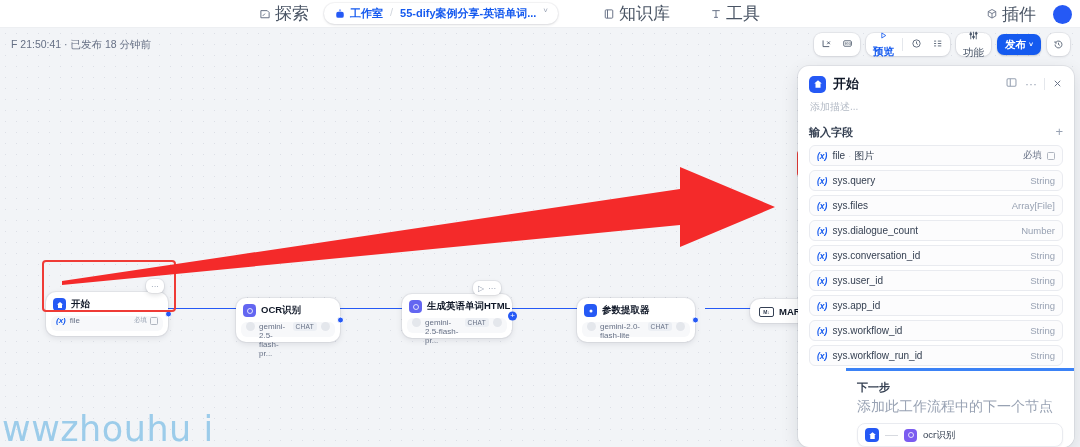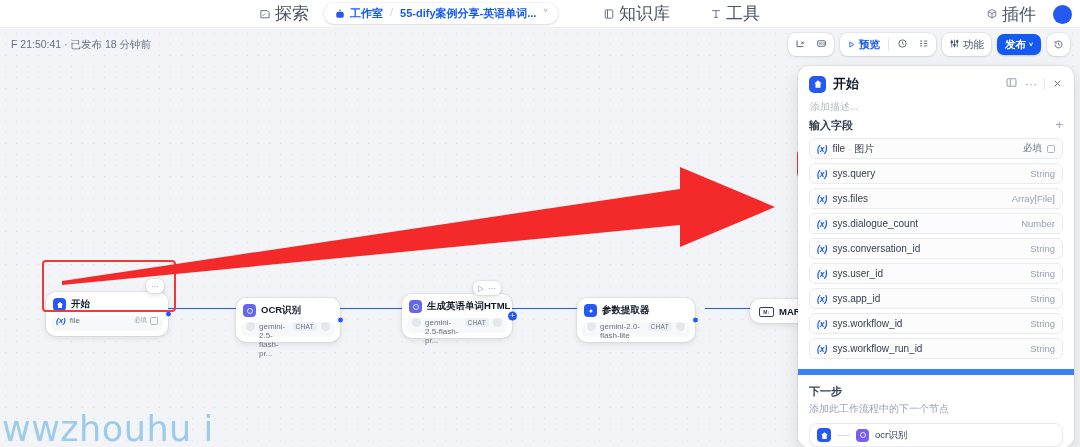--- a/index.html
+++ b/index.html
@@ -65,21 +65,21 @@
   .tb-group {
     display: flex; align-items: center; background: #fff; border-radius: 8px;
     box-shadow: 0 1px 3px rgba(16,24,40,.10), 0 0 0 1px rgba(16,24,40,.05);
     padding: 2px;
     height: 23px;
   }
   .tb-btn {
     display: flex; align-items: center; justify-content: center; gap: 3px;
     height: 19px; min-width: 21px; padding: 0 5px;
     border-radius: 6px; font-size: 10.5px; color: #475467; cursor: pointer;
-    background: transparent; border: none;
+    background: transparent; border: none; flex-direction: column;
   }
   .tb-btn.blue { color: #155aef; font-weight: bold; }
   .tb-divider { width: 1px; height: 13px; background: #e4e7ec; margin: 0 3px; }
   .tb-publish {
     display: flex; align-items: center; justify-content: center; gap: 3px;
     background: #155aef; color: #fff; font-size: 10.5px; font-weight: bold;
     border-radius: 7px; height: 21px; padding: 0 8px; cursor: pointer;
     box-shadow: 0 1px 2px rgba(16,24,40,.2);
   }
   .tb-single {
@@ -176,45 +176,45 @@
     width: 17px; height: 17px; border-radius: 5px; background: #2559f5;
     display: flex; align-items: center; justify-content: center; color: #fff;
   }
   .panel-title { font-size: 13px; font-weight: bold; color: #101828; }
   .panel-actions { margin-left: auto; display: flex; align-items: center; gap: 7px; color: #98a2b3; }
   .panel-vsep { width: 1px; height: 12px; background: #e4e7ec; }
   .panel-desc { font-size: 10px; color: #b4bbc6; margin-top: 7px; padding-left: 1px; }
 
   .panel-body { flex: 1; overflow: hidden; padding: 0 11px; position: relative; }
   .sec-head {
-    display: flex; margin-top: 4px; margin-bottom: 5px;
+    display: flex; margin-top: 11px; margin-bottom: 5px;
   }
   .sec-title { font-size: 11px; font-weight: bold; color: #354052; }
   .sec-add { margin-left: auto; color: #98a2b3; font-size: 13px; cursor: pointer; line-height: 1; }
 
   .field-row {
     display: flex; align-items: center; height: 21px;
     border: 1px solid #e9ebf0; border-radius: 6px;
     background: #fcfcfd; padding: 0 7px; margin-bottom: 4px;
   }
   .f-x { color: #155aef; font-size: 8.5px; font-weight: bold; font-style: italic; margin-right: 5px; }
   .f-name { font-size: 10px; color: #354052; }
   .f-dot { color: #c4c9d2; font-size: 9px; margin: 0 3px; }
   .f-sub { font-size: 10px; color: #354052; }
   .f-type { margin-left: auto; font-size: 9.5px; color: #98a2b3; }
   .f-req { margin-left: auto; font-size: 9.5px; color: #667085; display: flex; align-items: center; gap: 5px; }
   .f-ico-sq {
     width: 8px; height: 8px; border: 1px solid #b0b6c0; border-radius: 1.5px;
   }
 
   .panel-foot {
-    border-top: 6px solid #3b82f6; padding: 9px 11px 0 11px; background: #fff;
+    border-top: 3px solid #3b82f6; padding: 9px 11px 0 11px; background: #fff; margin-left: 48px;
   }
   .foot-title { font-size: 11px; font-weight: bold; color: #354052; }
-  .foot-sub { font-size: 10px; color: #98a2b3; margin-top: 3px; }
+  .foot-sub { font-size: 14px; color: #98a2b3; margin-top: 3px; }
   .foot-node {
     margin-top: 7px; display: flex; align-items: center; gap: 6px;
     border: 1px solid #e9ebf0; border-radius: 8px; background: #fff;
     padding: 4px 7px; height: 24px;
     box-shadow: 0 1px 2px rgba(16,24,40,.05);
   }
   .fn-ico {
     width: 14px; height: 14px; border-radius: 4px; background: #2559f5;
     display: flex; align-items: center; justify-content: center; color: #fff; flex: 0 0 auto;
   }

